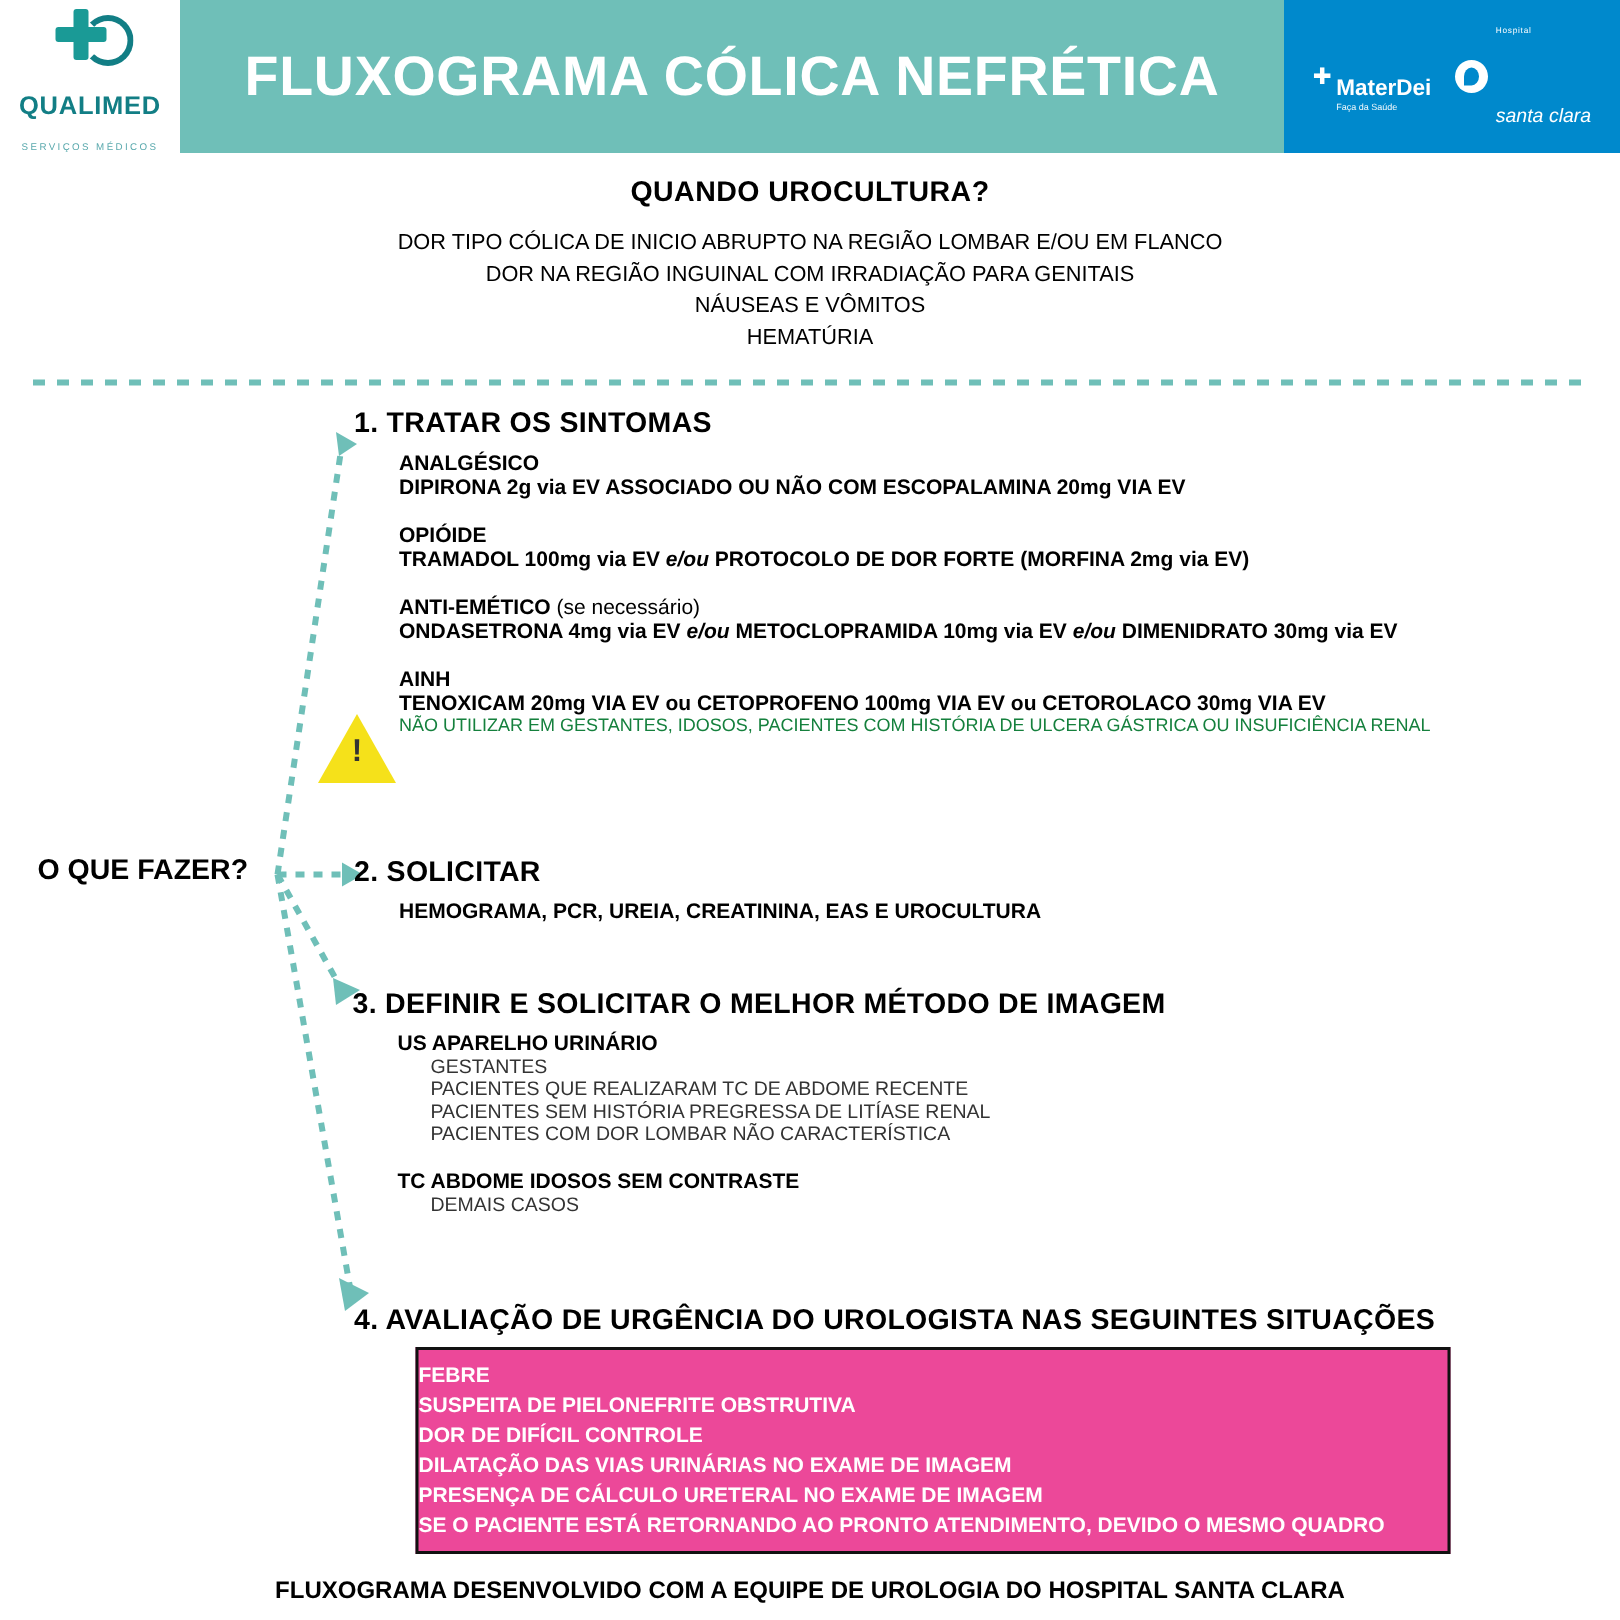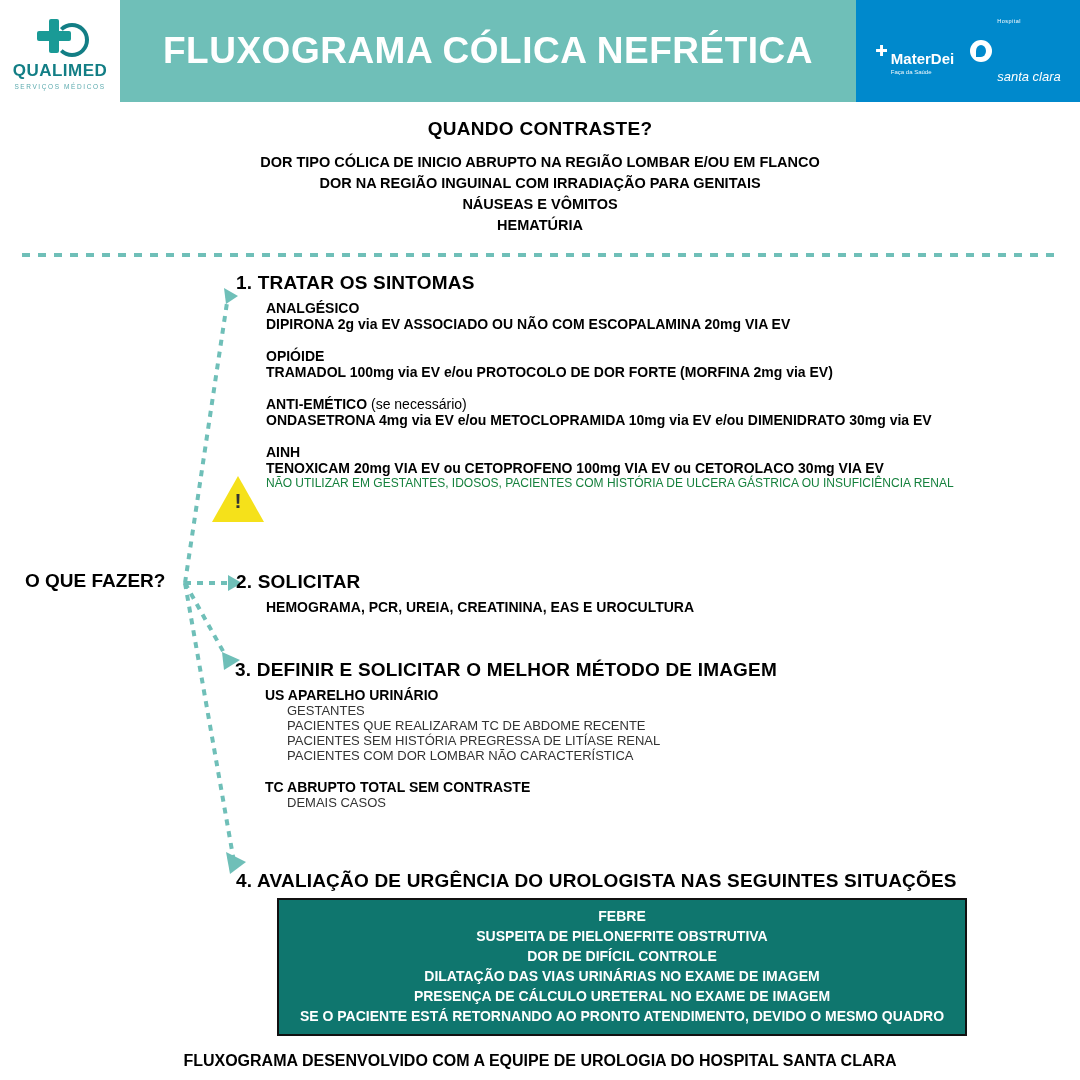--- a/index.html
+++ b/index.html
@@ -24,21 +24,21 @@
     height: 102px;
     display: flex;
   }
   .logo-box {
     width: 120px;
     height: 102px;
     background: #ffffff;
     display: flex;
     flex-direction: column;
     align-items: center;
-    justify-content: center;
+    justify-content: space-between;
     box-sizing: border-box;
     padding-top: 4px;
   }
   .logo-cross-wrap {
     position: relative;
     width: 62px;
     height: 42px;
   }
   .logo-cross {
     position: absolute;
@@ -153,21 +153,21 @@
   }
   .suspect h2 {
     margin: 0 0 14px 0;
     font-size: 19px;
     font-weight: bold;
     letter-spacing: .3px;
   }
   .suspect p {
     margin: 0 0 5px 0;
     font-size: 14.5px;
-    font-weight: bold;
+    font-weight: normal;
   }
 
   .dotted-sep {
     position: absolute;
     top: 253px;
     left: 22px;
     width: 1036px;
     height: 4px;
     background-image: linear-gradient(to right, #6fbfb8 0 8px, transparent 8px 16px);
     background-size: 16px 4px;
@@ -212,21 +212,21 @@
     margin: 0;
     padding-left: 52px;
     color: #333;
   }
   .note {
     font-size: 12px;
     padding-left: 30px;
     color: #15803d;
     margin: 0;
   }
-  .italic { }
+  .italic { font-style: italic; }
   .light { font-weight: normal; }
 
   .warn-icon {
     position: absolute;
     left: 212px;
     top: 476px;
     width: 52px;
     height: 46px;
   }
   .warn-tri {
@@ -245,25 +245,24 @@
     color: #333;
     line-height: 1;
   }
 
   
   .red-box {
     position: absolute;
     left: 277px;
     top: 898px;
     width: 690px;
-    background: #0f766e;
+    background: #ec4899;
     border: 2px solid #111;
     box-sizing: border-box;
     padding: 8px 0 10px 0;
-    text-align: center;
   }
   .red-box p {
     margin: 0 0 4px 0;
     color: #ffffff;
     font-size: 14px;
     font-weight: bold;
   }
   .red-box p:last-child { margin-bottom: 0; }
 
   .footer {
@@ -305,21 +304,21 @@
       <span class="sc-circle"></span>
       <span class="sc-text">
         <span class="sc-small">Hospital</span>
         <span class="sc-big">santa clara</span>
       </span>
     </div>
   </div>
 </div>
 
 <div class="suspect">
-  <h2>QUANDO CONTRASTE?</h2>
+  <h2>QUANDO UROCULTURA?</h2>
   <p>DOR TIPO CÓLICA DE INICIO ABRUPTO NA REGIÃO LOMBAR E/OU EM FLANCO</p>
   <p>DOR NA REGIÃO INGUINAL COM IRRADIAÇÃO PARA GENITAIS</p>
   <p>NÁUSEAS E VÔMITOS</p>
   <p>HEMATÚRIA</p>
 </div>
 
 <div class="dotted-sep"></div>
 
 <div class="left-label">O QUE FAZER?</div>
 
@@ -364,21 +363,21 @@
   <p class="lvl1">HEMOGRAMA, PCR, UREIA, CREATININA, EAS E UROCULTURA</p>
 </div>
 
 <div class="step" style="left:235px; top:659px; width:840px;">
   <p class="step-title">3. DEFINIR E SOLICITAR O MELHOR MÉTODO DE IMAGEM</p>
   <p class="lvl1">US APARELHO URINÁRIO</p>
   <p class="lvl2">GESTANTES</p>
   <p class="lvl2">PACIENTES QUE REALIZARAM TC DE ABDOME RECENTE</p>
   <p class="lvl2">PACIENTES SEM HISTÓRIA PREGRESSA DE LITÍASE RENAL</p>
   <p class="lvl2">PACIENTES COM DOR LOMBAR NÃO CARACTERÍSTICA</p>
-  <p class="lvl1 spaced">TC ABRUPTO TOTAL SEM CONTRASTE</p>
+  <p class="lvl1 spaced">TC ABDOME IDOSOS SEM CONTRASTE</p>
   <p class="lvl2">DEMAIS CASOS</p>
 </div>
 
 <div class="step" style="left:236px; top:870px; width:840px;">
   <p class="step-title">4. AVALIAÇÃO DE URGÊNCIA DO UROLOGISTA NAS SEGUINTES SITUAÇÕES</p>
 </div>
 
 <div class="red-box">
   <p>FEBRE</p>
   <p>SUSPEITA DE PIELONEFRITE OBSTRUTIVA</p>

